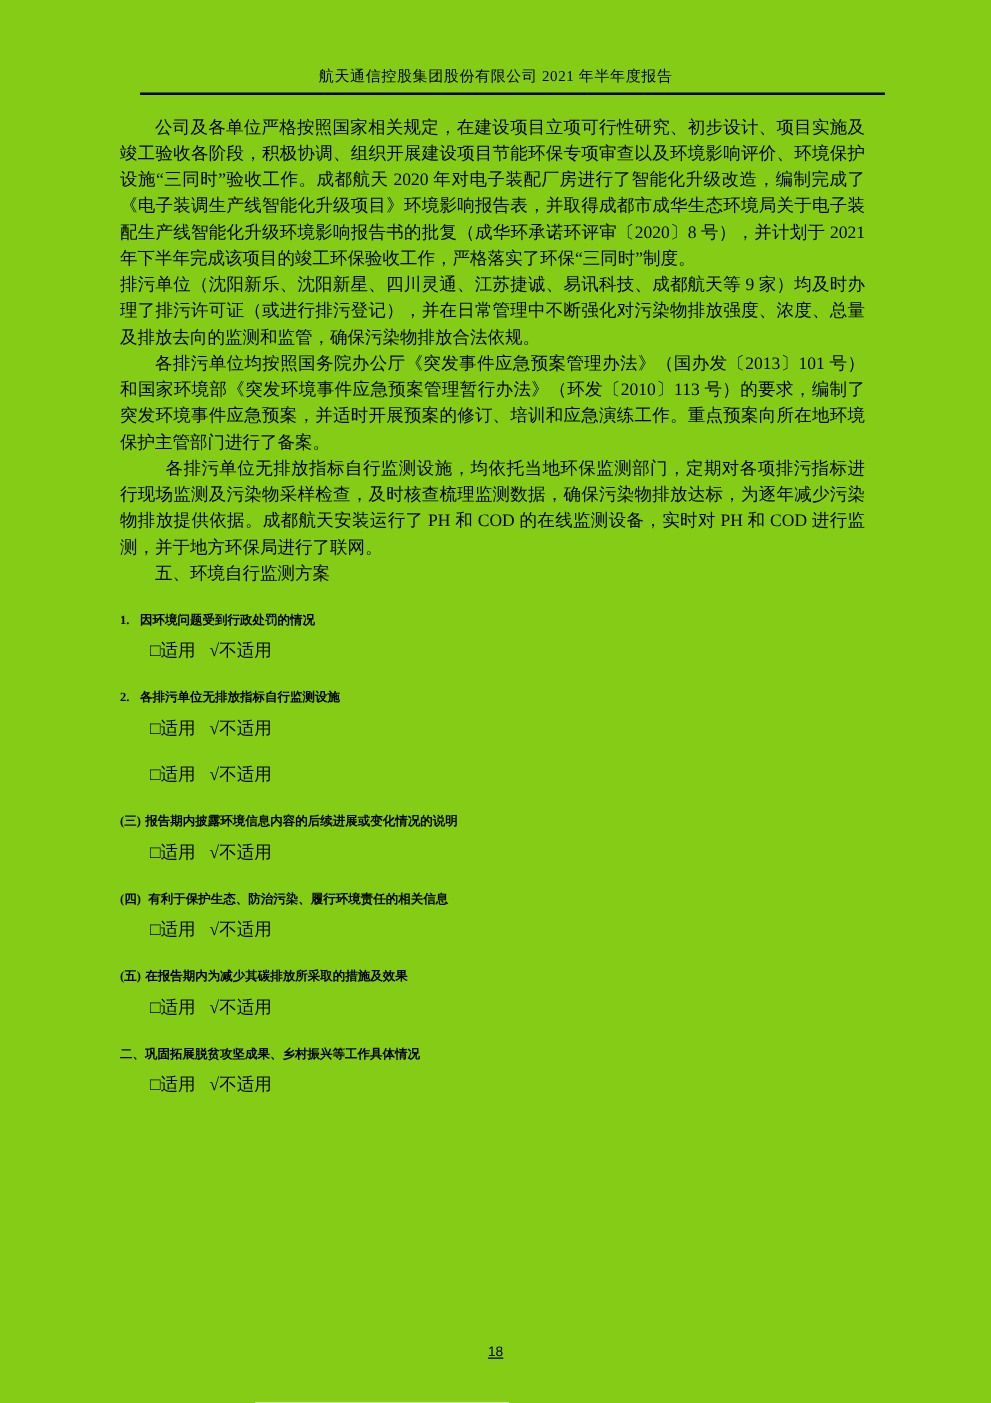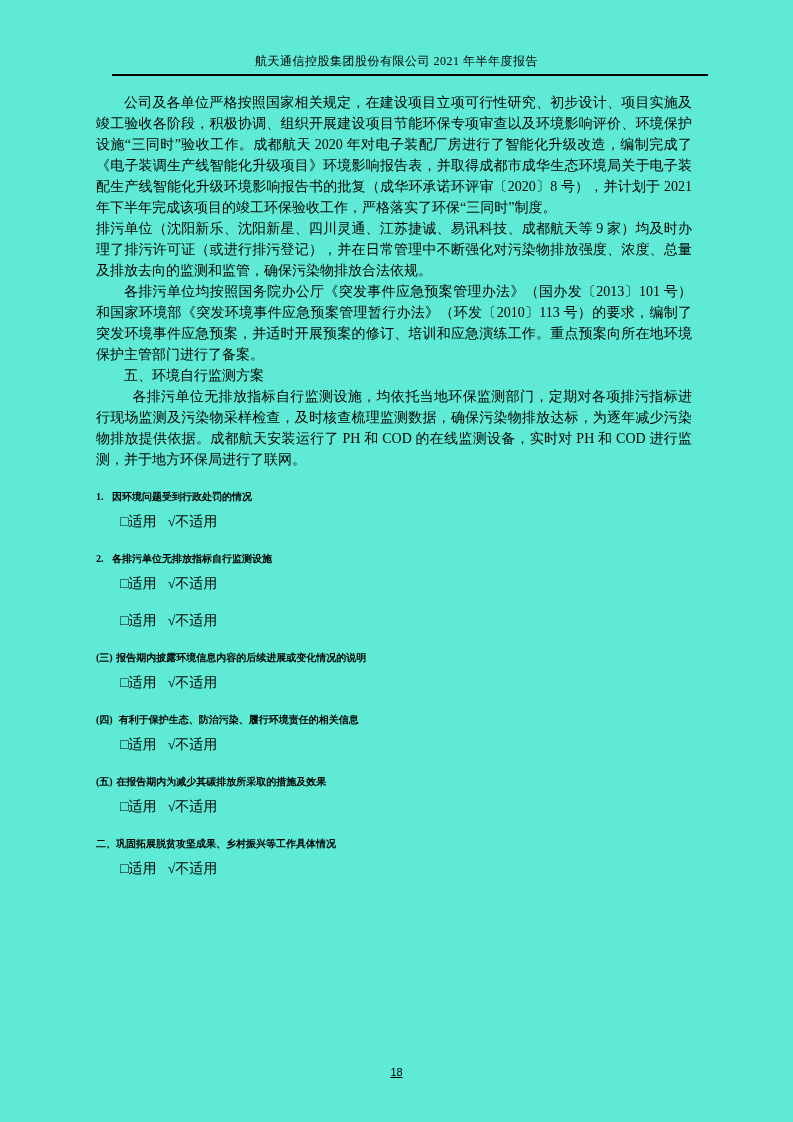--- a/index.html
+++ b/index.html
@@ -4,21 +4,21 @@
 <style>
   html, body {
     margin: 0;
     padding: 0;
     background: #ffffff;
   }
   .page {
     position: relative;
     width: 793px;
     height: 1122px;
-    background: #5eead4;
+    background: #84cc16;
     color: #000000;
     font-family: "Liberation Serif", "DejaVu Serif", serif;
     overflow: hidden;
   }
   
   .header-title {
     position: absolute;
     top: 54px;
     left: 0;
     width: 100%;
@@ -64,21 +64,21 @@
     margin-top: 4px;
     font-size: 14px;
     line-height: 21px;
     font-weight: normal;
     padding-left: 24px;
   }
   .check-group { margin-left: 0.8em; }
   
   .page-number {
     position: absolute;
-    bottom: 44px;
+    bottom: 34px;
     left: 0;
     width: 100%;
     text-align: center;
     font-size: 11px;
     font-family: "Liberation Sans", sans-serif;
     text-decoration: underline;
   }
 </style>
 </head>
 <body>
@@ -86,22 +86,22 @@
 <div class="page">
 
   <div class="header-title">航天通信控股集团股份有限公司 2021 年半年度报告</div>
   <div class="header-rule"></div>
 
   <main class="body-text">
 
     <p class="para indent">公司及各单位严格按照国家相关规定，在建设项目立项可行性研究、初步设计、项目实施及竣工验收各阶段，积极协调、组织开展建设项目节能环保专项审查以及环境影响评价、环境保护设施“三同时”验收工作。成都航天 2020 年对电子装配厂房进行了智能化升级改造，编制完成了《电子装调生产线智能化升级项目》环境影响报告表，并取得成都市成华生态环境局关于电子装配生产线智能化升级环境影响报告书的批复（成华环承诺环评审〔2020〕8 号），并计划于 2021 年下半年完成该项目的竣工环保验收工作，严格落实了环保“三同时”制度。</p>
     <p class="para">排污单位（沈阳新乐、沈阳新星、四川灵通、江苏捷诚、易讯科技、成都航天等 9 家）均及时办理了排污许可证（或进行排污登记），并在日常管理中不断强化对污染物排放强度、浓度、总量及排放去向的监测和监管，确保污染物排放合法依规。</p>
     <p class="para indent">各排污单位均按照国务院办公厅《突发事件应急预案管理办法》（国办发〔2013〕101 号）和国家环境部《突发环境事件应急预案管理暂行办法》（环发〔2010〕113 号）的要求，编制了突发环境事件应急预案，并适时开展预案的修订、培训和应急演练工作。重点预案向所在地环境保护主管部门进行了备案。</p>
+    <p class="para indent-wide">各排污单位无排放指标自行监测设施，均依托当地环保监测部门，定期对各项排污指标进行现场监测及污染物采样检查，及时核查梳理监测数据，确保污染物排放达标，为逐年减少污染物排放提供依据。成都航天安装运行了 PH 和 COD 的在线监测设备，实时对 PH 和 COD 进行监测，并于地方环保局进行了联网。</p>
     <p class="para indent">五、环境自行监测方案</p>
-    <p class="para indent-wide">各排污单位无排放指标自行监测设施，均依托当地环保监测部门，定期对各项排污指标进行现场监测及污染物采样检查，及时核查梳理监测数据，确保污染物排放达标，为逐年减少污染物排放提供依据。成都航天安装运行了 PH 和 COD 的在线监测设备，实时对 PH 和 COD 进行监测，并于地方环保局进行了联网。</p>
 
     <div class="items">
 
       <section class="item">
         <h3 class="item-heading">
           <span class="num num-tab">1.</span><span>因环境问题受到行政处罚的情况</span>
         </h3>
         <div class="applicability">
           <span>□</span><span>适用</span><span class="check-group">√</span><span>不适用</span>
         </div>

